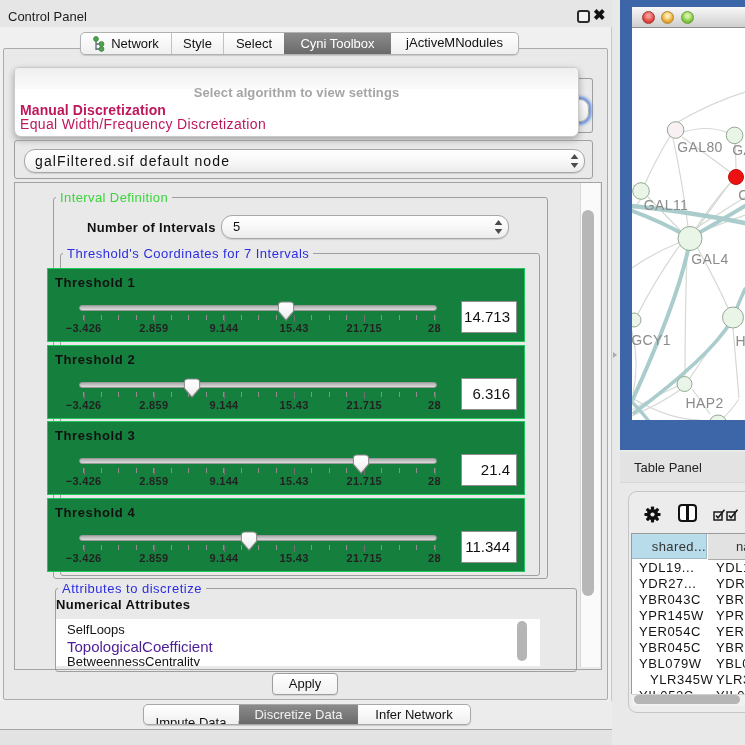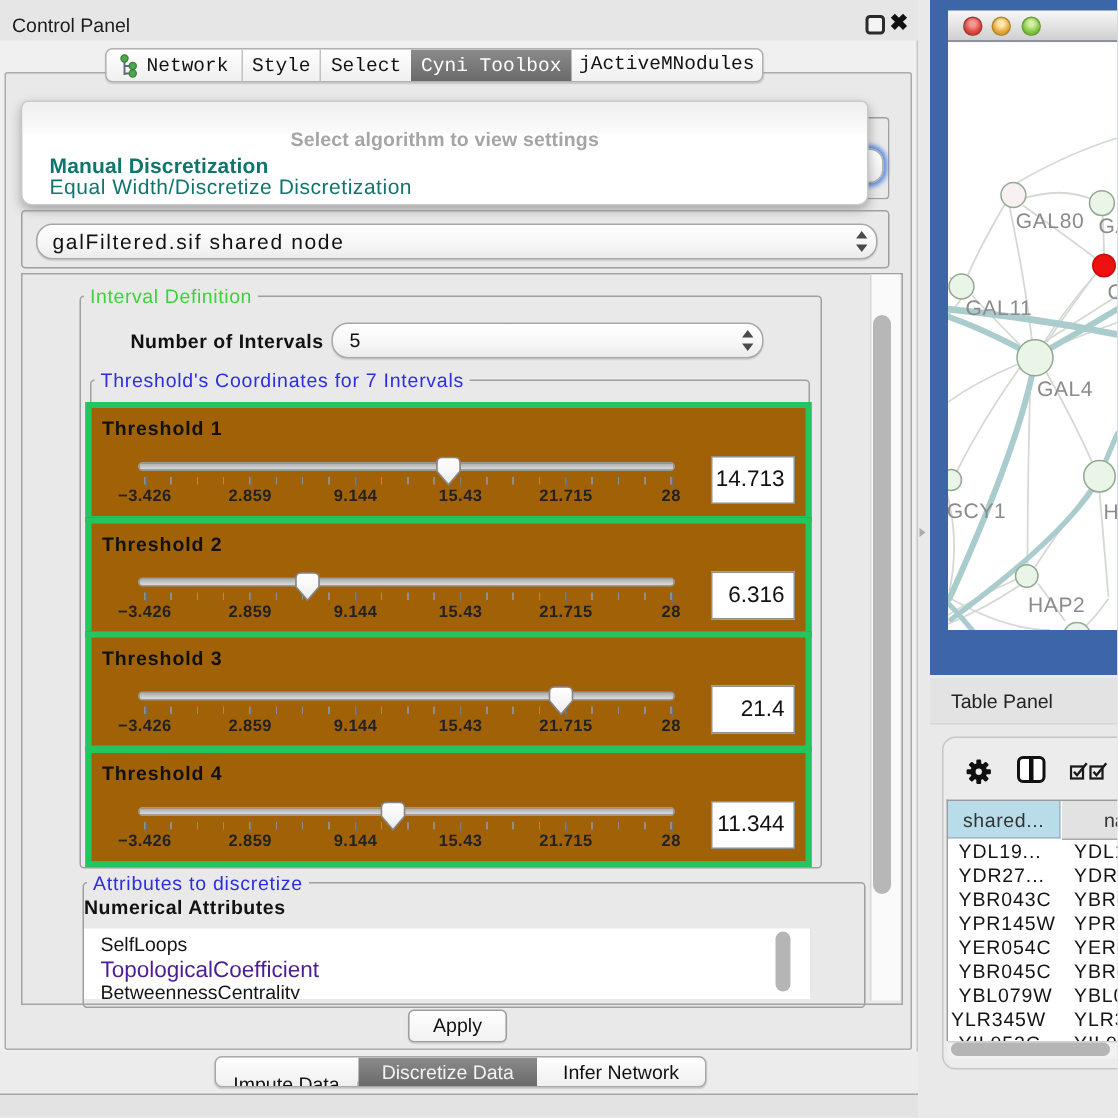--- a/index.html
+++ b/index.html
@@ -4,45 +4,45 @@
   html,body{margin:0;padding:0;}
   body{width:745px;height:745px;overflow:hidden;font-family:"Liberation Sans",sans-serif;background:#e9e9e9;}
   #page{position:relative;width:745px;height:745px;background:#e9e9e9;overflow:hidden;}
   .abs{position:absolute;}
   .gbox{position:absolute;border:1px solid #9f9f9f;border-radius:3px;}
   .gtitle{position:absolute;top:-8px;padding:0 4px;background:#e9e9e9;font-size:13px;line-height:15px;white-space:nowrap;}
   .combo{position:absolute;border:1px solid #a7a7a7;border-radius:11px;background:linear-gradient(#ffffff,#f6f6f6 60%,#ebebeb);box-shadow:0 1px 1px rgba(0,0,0,0.12);}
   .combo .ctext{position:absolute;left:11px;top:0;font-size:13px;color:#111;}
   .stepper{position:absolute;width:9px;height:13px;}
   .stepper svg{display:block;}
-  .trow{position:absolute;left:57px;width:476px;height:72px;border:4px solid #22c55e;background:#a16207;}
+  .trow{position:absolute;left:47px;width:476px;height:72px;border:1px solid #22c55e;background:#15803d;}
   .tlab{position:absolute;left:7px;top:6px;font-size:13px;font-weight:bold;color:#111;letter-spacing:0.6px;}
   .track{position:absolute;left:31px;top:36px;width:356px;height:4px;border:1px solid #9a9a9a;border-radius:3px;background:linear-gradient(#adadad,#dcdcdc);}
   .ticks{position:absolute;left:35px;top:46px;width:353px;height:4.5px;background:repeating-linear-gradient(to right,#8e8e8e 0px,#8e8e8e 1px,transparent 1px,transparent 17.545px);}
   .majtick{position:absolute;top:46px;width:1px;height:7px;background:#6f6f6f;}
   .slab{position:absolute;top:53px;font-size:11px;font-weight:bold;color:#222;letter-spacing:0.3px;transform:translateX(-50%);white-space:nowrap;}
   .thumb{position:absolute;top:32px;width:17px;height:20px;transform:translateX(-50%);}
   .vbox{position:absolute;left:413px;top:32px;width:56px;height:32px;box-sizing:border-box;background:#fff;border:1px solid #8f8f8f;font-size:15px;color:#111;text-align:right;line-height:30px;padding-right:6px;}
-  .mitem{position:absolute;left:18px;font-size:13px;color:#0f766e;white-space:nowrap;}
+  .mitem{position:absolute;left:5px;font-size:13px;color:#be185d;white-space:nowrap;}
   .rowtxt{font-size:13px;color:#141414;white-space:nowrap;letter-spacing:0.6px;}
 </style></head>
 <body>
 <div id="page">
 
   <div class="abs" style="left:0;top:0;width:611px;height:731px;background:#f0f0f0;border-right:1px solid #c6c6c6;"></div>
 
   <div class="abs" style="left:0;top:0;width:612px;height:27px;background:#e6e6e6;"></div>
   <div class="abs" style="left:8px;top:9px;font-size:13px;color:#1c1c1c;">Control Panel</div>
 
   <div class="abs" style="left:577px;top:10px;width:9px;height:9px;border:2px solid #2b2b2b;border-radius:3px;background:#f4f4f4;"></div>
   <div class="abs" style="left:593px;top:6px;font-size:15px;font-weight:bold;color:#111;">✖</div>
 
   <div class="abs" style="left:3px;top:48px;width:603px;height:650px;border:1px solid #ababab;background:#e9e9e9;border-radius:2px;"></div>
 
-  <div class="abs" style="left:70px;top:32px;width:437px;height:21px;background:linear-gradient(#ffffff,#efefef);border:1px solid #b1b1b1;border-radius:5px;box-shadow:0 1px 1px rgba(0,0,0,0.15);overflow:hidden;display:flex;font-family:Liberation Mono, monospace;">
+  <div class="abs" style="left:80px;top:32px;width:437px;height:21px;background:linear-gradient(#ffffff,#efefef);border:1px solid #b1b1b1;border-radius:5px;box-shadow:0 1px 1px rgba(0,0,0,0.15);overflow:hidden;display:flex;">
     <div style="width:90px;height:21px;border-right:1px solid #c2c2c2;display:flex;align-items:center;justify-content:center;font-size:13px;color:#111;">
       <svg width="13" height="16" viewBox="0 0 13 16" style="margin-right:5px;">
           <path d="M3 3 V14 M3 8 H8 M3 13 H8" stroke="#5f6b76" stroke-width="1.3" fill="none"></path>
           <circle cx="3" cy="3" r="2.4" fill="#4ca64c" stroke="#377d37" stroke-width="0.8"></circle>
           <circle cx="8.5" cy="8" r="2.4" fill="#4ca64c" stroke="#377d37" stroke-width="0.8"></circle>
           <circle cx="8.5" cy="13" r="2.4" fill="#4ca64c" stroke="#377d37" stroke-width="0.8"></circle>
         </svg>
       Network</div>
     <div style="width:51px;height:21px;border-right:1px solid #c2c2c2;display:flex;align-items:center;justify-content:center;font-size:13px;color:#111;">Style</div>
     <div style="width:60px;height:21px;display:flex;align-items:center;justify-content:center;font-size:13px;color:#111;">Select</div>
@@ -50,28 +50,28 @@
     <div style="flex:1;height:18px;display:flex;align-items:center;justify-content:center;font-size:13px;color:#111;">jActiveMNodules</div>
   </div>
 
   <div class="abs" style="left:577px;top:78px;width:15px;height:53px;border-top:1px solid #9f9f9f;border-right:1px solid #9f9f9f;border-bottom:1px solid #9f9f9f;border-radius:0 3px 3px 0;"></div>
   <div class="abs" style="left:570px;top:99px;width:17px;height:21px;border:1px solid #b0b0b0;border-radius:0 9px 9px 0;background:linear-gradient(#ffffff,#ececec);box-shadow:0 0 3px 2.5px rgba(80,130,225,0.85);"></div>
 
   <div class="abs" style="left:14px;top:67px;width:563px;height:68px;background:#fff;border:1px solid #c9c9c9;border-radius:5px 5px 7px 7px;box-shadow:0 3px 7px rgba(0,0,0,0.3);overflow:hidden;">
     <div style="position:absolute;left:0;top:0;width:100%;height:21px;background:linear-gradient(#efefef,#fbfbfb);"></div>
     <div style="position:absolute;left:0;top:17px;width:100%;text-align:center;font-size:13px;font-weight:bold;color:#a5a5a5;letter-spacing:0.1px;">Select algorithm to view settings</div>
     <div class="mitem" style="top:34px;font-weight:bold;font-size:14px;letter-spacing:0.1px;">Manual Discretization</div>
-    <div class="mitem" style="top:48px;font-size:14px;letter-spacing:0.35px;">Equal Width/Discretize Discretization</div>
+    <div class="mitem" style="top:48px;font-size:14px;letter-spacing:0.35px;">Equal Width/Frequency Discretization</div>
   </div>
 
   <div class="gbox" style="left:14px;top:140px;width:577px;height:37px;">
     <span class="gtitle" style="left:6px;font-weight:bold;color:#333;margin-top:20px;">Table Data</span>
   </div>
   <div class="combo" style="left:24px;top:149px;width:559px;height:22px;">
-    <div class="ctext" style="line-height:22px;font-size:14px;letter-spacing:1.1px;left:10px;">galFiltered.sif shared node</div>
+    <div class="ctext" style="line-height:22px;font-size:14px;letter-spacing:1.1px;left:10px;">galFiltered.sif default node</div>
     <div class="stepper" style="right:5px;top:4px;">
         <svg width="9" height="14" viewBox="0 0 9 14">
           <path d="M4.5 0 L8.3 5 H0.7 Z" fill="#4a4a4a"></path>
           <path d="M4.5 14 L8.3 9 H0.7 Z" fill="#4a4a4a"></path>
         </svg>
       </div>
   </div>
 
   <div class="abs" style="left:14px;top:182px;width:586px;height:486px;border:1px solid #a3a3a3;background:#e9e9e9;"></div>
 
@@ -342,37 +342,37 @@
       </svg>
   </div>
   <div class="abs" style="left:726px;top:507px;">
     <svg width="13" height="12" viewBox="0 0 13 12">
         <rect x="1" y="3" width="8" height="8" fill="none" stroke="#1a1a1a" stroke-width="1.5"></rect>
         <path d="M3 6.5 L5 8.8 L11.5 0.8" fill="none" stroke="#1a1a1a" stroke-width="1.6"></path>
       </svg>
   </div>
 
   <div class="abs" style="left:631px;top:533px;width:114px;height:160px;border-top:1px solid #9a9a9a;border-left:1px solid #9a9a9a;background:#fff;overflow:hidden;">
-    <div style="position:absolute;left:0;top:0;width:75px;height:25px;background:#b9dcea;border-right:1px solid #9fb9c4;border-bottom:1px solid #9fb9c4;text-align:left;line-height:25px;font-size:13px;letter-spacing:0.4px;color:#333;padding-left:10px;box-sizing:border-box;">shared...</div>
+    <div style="position:absolute;left:0;top:0;width:75px;height:25px;background:#b9dcea;border-right:1px solid #9fb9c4;border-bottom:1px solid #9fb9c4;text-align:right;line-height:25px;font-size:13px;letter-spacing:0.4px;color:#333;padding-left:10px;box-sizing:border-box;">shared...</div>
     <div style="position:absolute;left:76px;top:0;width:37px;height:25px;background:#e2e2e2;border-bottom:1px solid #aaa;line-height:25px;font-size:13px;color:#333;padding-left:28px;">na</div>
     <div class="rowtxt" style="position:absolute;left:7px;top:26px;">YDL19...</div>
     <div class="rowtxt" style="position:absolute;left:84px;top:26px;">YDL1</div>
     <div class="rowtxt" style="position:absolute;left:7px;top:42px;">YDR27...</div>
     <div class="rowtxt" style="position:absolute;left:84px;top:42px;">YDR2</div>
     <div class="rowtxt" style="position:absolute;left:7px;top:58px;">YBR043C</div>
     <div class="rowtxt" style="position:absolute;left:84px;top:58px;">YBR0</div>
     <div class="rowtxt" style="position:absolute;left:7px;top:74px;">YPR145W</div>
     <div class="rowtxt" style="position:absolute;left:84px;top:74px;">YPR1</div>
     <div class="rowtxt" style="position:absolute;left:7px;top:90px;">YER054C</div>
     <div class="rowtxt" style="position:absolute;left:84px;top:90px;">YER0</div>
     <div class="rowtxt" style="position:absolute;left:7px;top:106px;">YBR045C</div>
     <div class="rowtxt" style="position:absolute;left:84px;top:106px;">YBR0</div>
     <div class="rowtxt" style="position:absolute;left:7px;top:122px;">YBL079W</div>
     <div class="rowtxt" style="position:absolute;left:84px;top:122px;">YBL0</div>
-    <div class="rowtxt" style="position:absolute;left:2px;top:138px;">YLR345W</div>
+    <div class="rowtxt" style="position:absolute;left:18px;top:138px;">YLR345W</div>
     <div class="rowtxt" style="position:absolute;left:84px;top:138px;">YLR3</div>
     <div class="rowtxt" style="position:absolute;left:7px;top:154px;">YIL052C</div>
     <div class="rowtxt" style="position:absolute;left:84px;top:154px;">YIL0</div>
   </div>
 
   <div class="abs" style="left:632px;top:694px;width:113px;height:11px;background:#f1f1f1;border-top:1px solid #d0d0d0;"></div>
   <div class="abs" style="left:634px;top:695px;width:106px;height:9px;background:#b5b5b5;border-radius:5px;"></div>
 
 </div>
 

